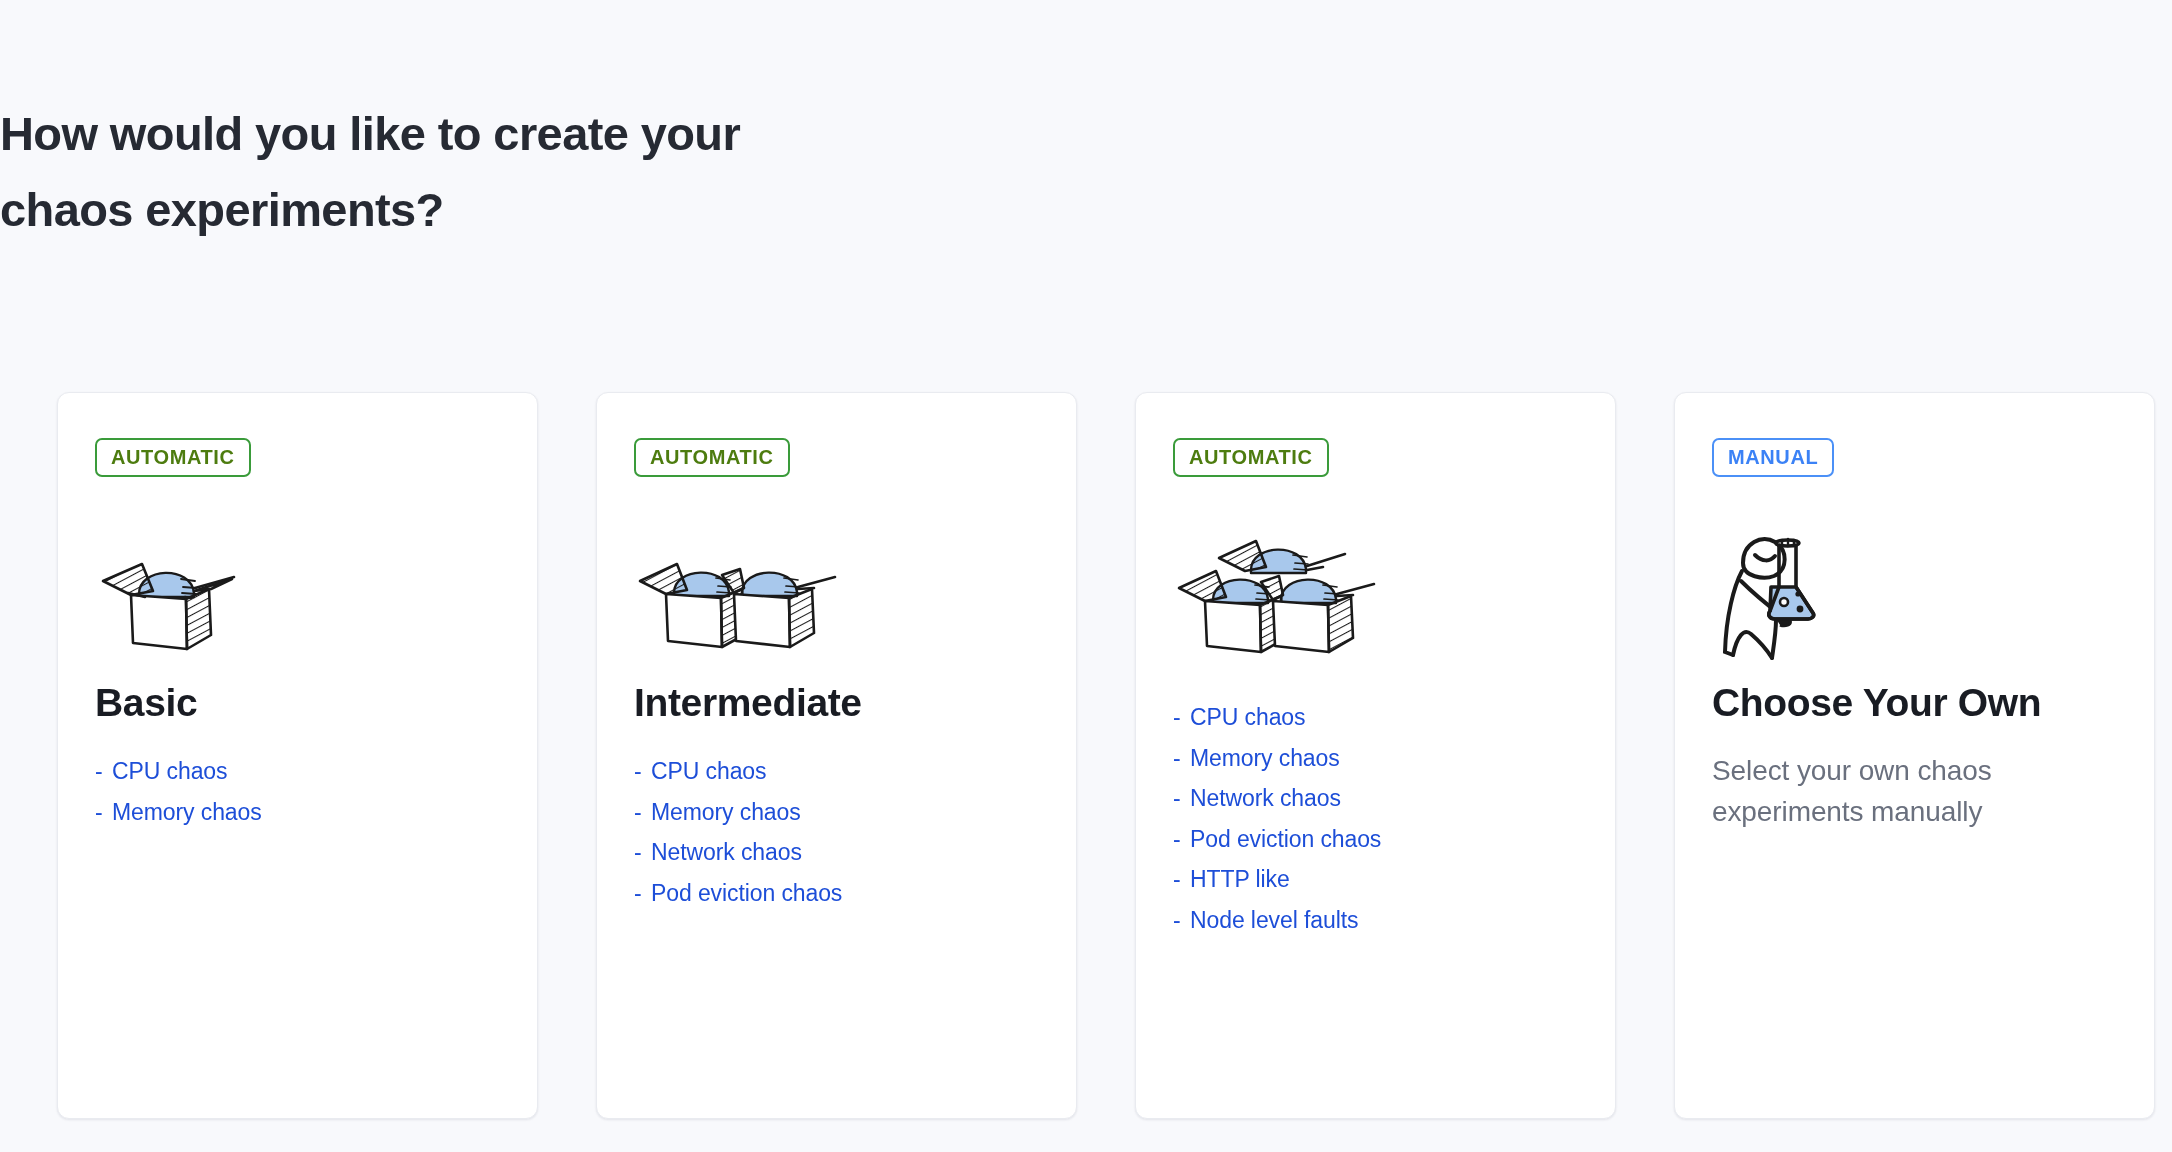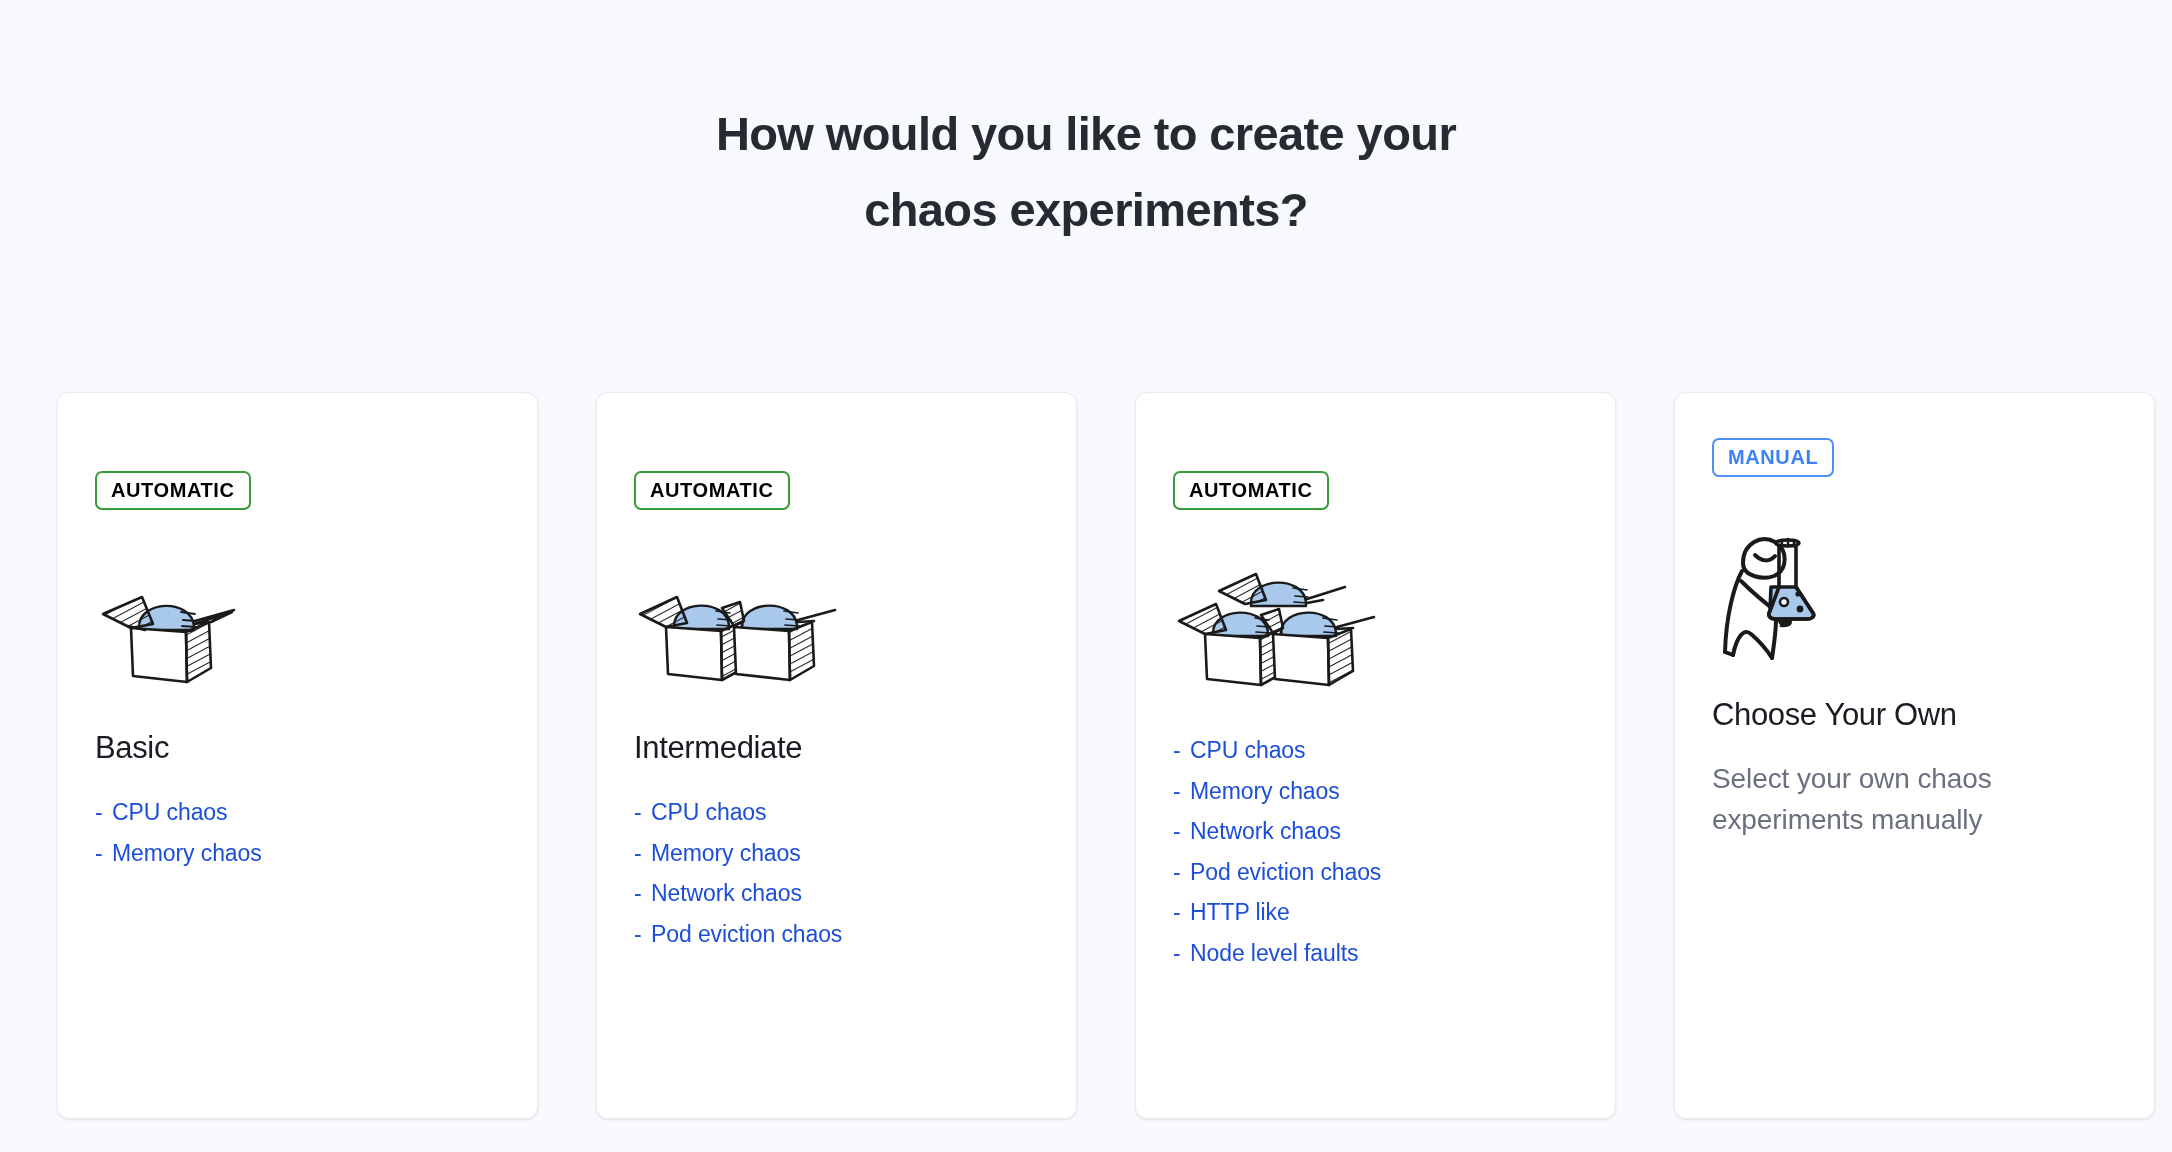--- a/index.html
+++ b/index.html
@@ -21,21 +21,20 @@
     width: 2172px;
     height: 1152px;
   }
 
   
   .heading {
     position: absolute;
     top: 96px;
     left: 0;
     width: 2172px;
-    text-align: center;
     font-size: 47px;
     font-weight: bold;
     line-height: 76px;
     letter-spacing: -0.6px;
     color: #262a33;
   }
   .heading .line {
     display: block;
   }
 
@@ -66,45 +65,44 @@
     display: inline-block;
     border-radius: 7px;
     padding: 7px 14px 8px 14px;
     font-size: 20px;
     font-weight: bold;
     letter-spacing: 0.6px;
     line-height: 1;
     background: #ffffff;
   }
   .badge.automatic {
-    color: #000000;
+    color: #4d7c0f;
     border: 2px solid #3a9b3a;
-    margin-top: 33px;
   }
   .badge.manual {
     color: #3b82f6;
     border: 2px solid #4b90f7;
   }
 
   
   .icon-wrap {
     height: 150px;
     margin-top: 44px;
     display: flex;
     align-items: center;
   }
   .icon-wrap svg { display: block; }
 
   
   .card-title {
-    font-size: 31px;
-    font-weight: normal;
+    font-size: 39px;
+    font-weight: bold;
     color: #191c23;
     letter-spacing: -0.35px;
-    margin-top: 26px;
+    margin-top: 10px;
   }
 
   .feature-list {
     list-style: none;
     margin-top: 26px;
   }
   .feature-list li {
     font-size: 23px;
     line-height: 40.5px;
     color: #1d4ed8;

